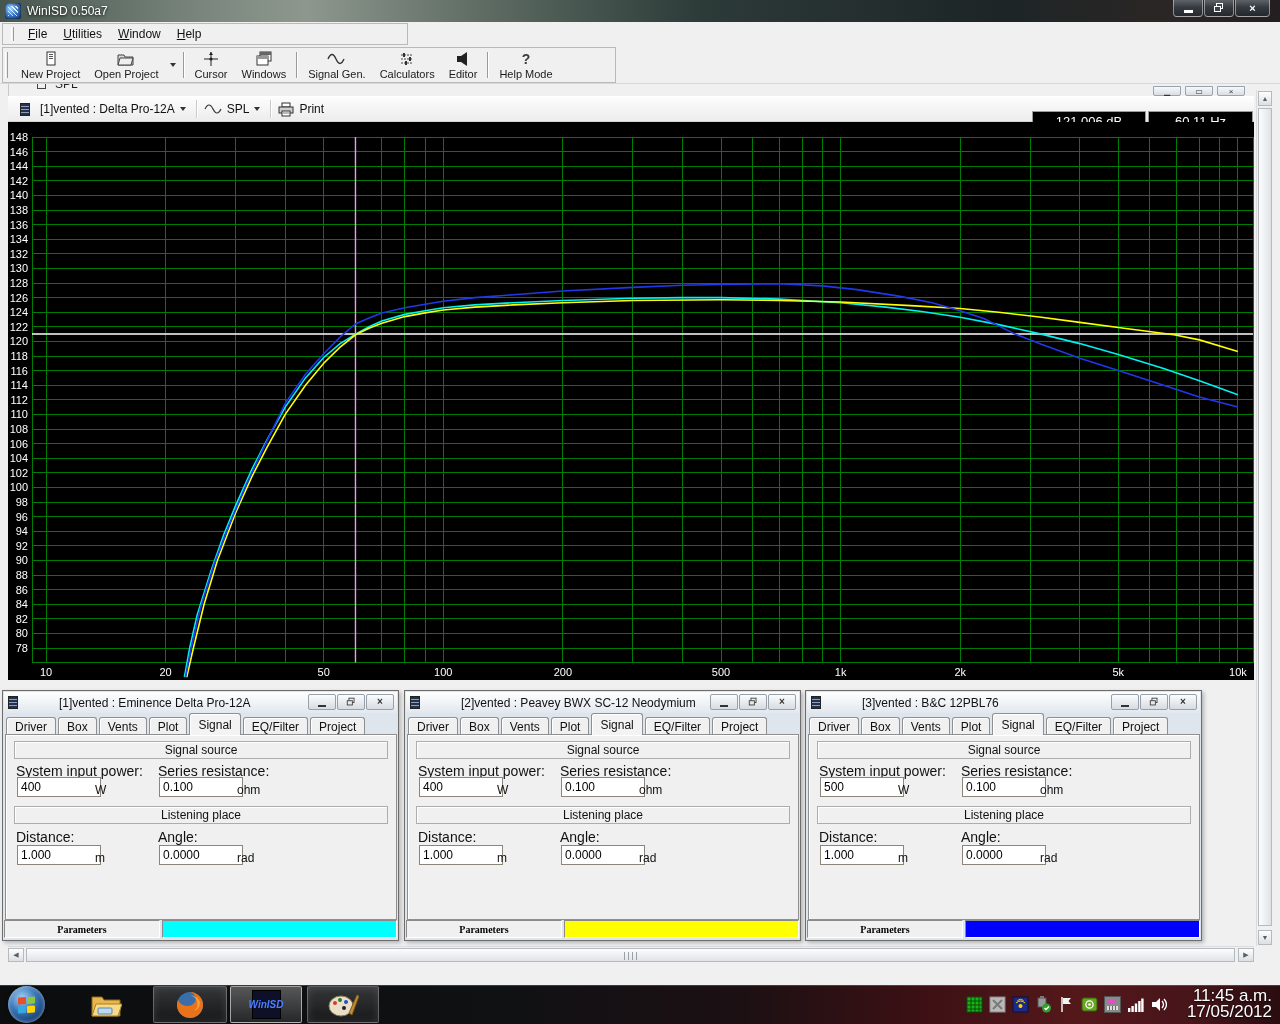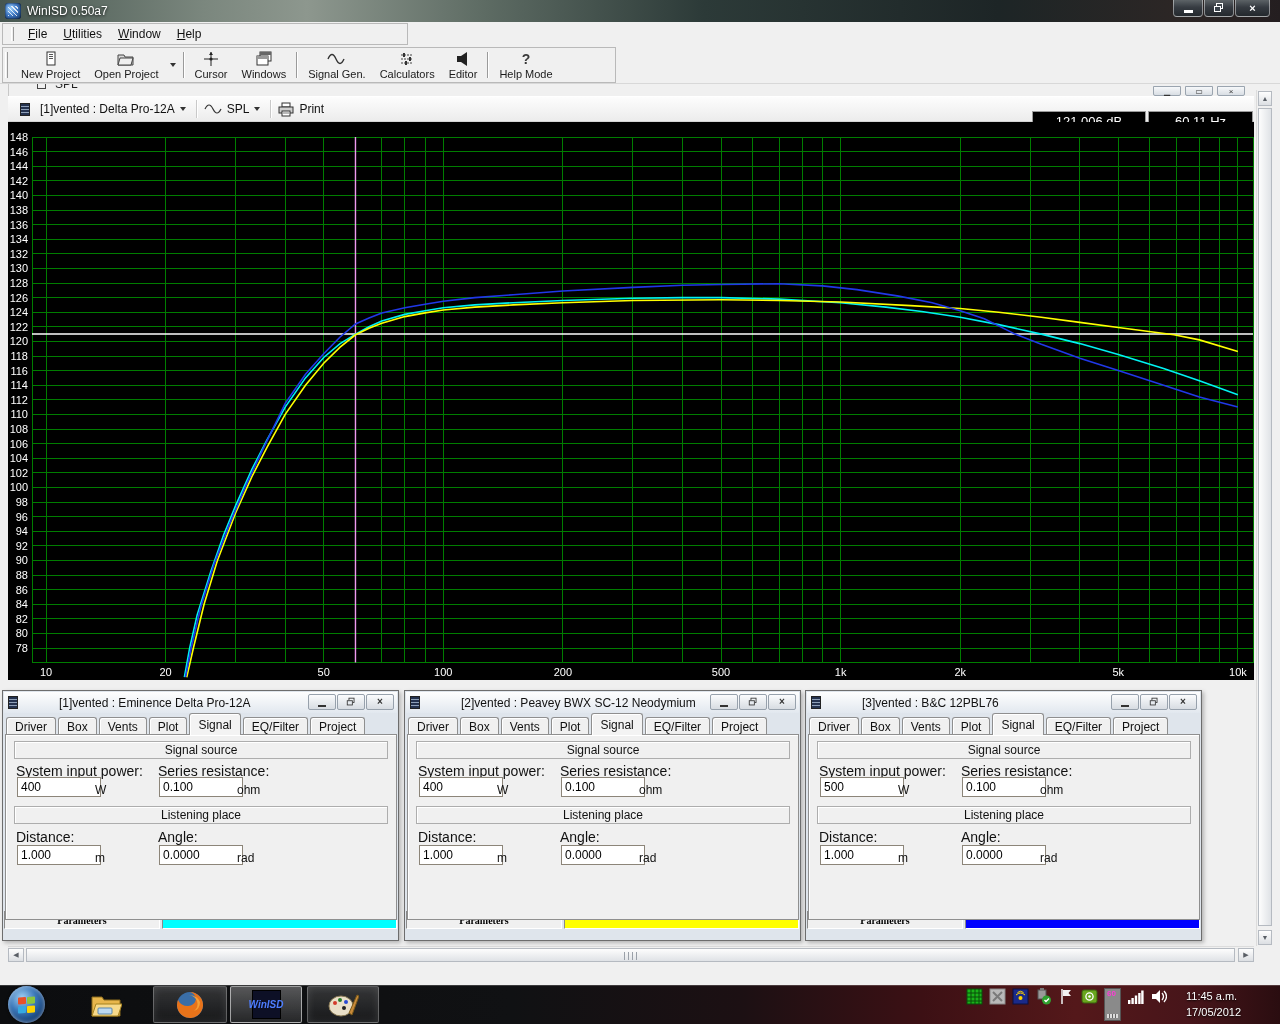--- a/index.html
+++ b/index.html
@@ -95,21 +95,21 @@
   .tab.active { height:22px; padding-top:4px; z-index:3; background:#f3f3f3; }
   .tabpage { position:absolute; left:2px; top:43px; width:392px; height:186px; background:#f0f0f0;
     border:1px solid #8f8f8f; box-shadow:inset 1px 1px 0 #fff; z-index:2; }
   .grp-header { position:absolute; left:8px; width:374px; height:18px; background:#f0f0f0;
     border:1px solid #adadad; box-shadow:inset 1px 1px 0 #fff; font-size:12px; color:#111;
     display:flex; align-items:center; justify-content:center; }
   .flabel { position:absolute; font-size:14px; color:#111; white-space:nowrap; }
   .cinput { position:absolute; width:84px; height:20px; border:1px solid #8c8579; background:#fff;
     font-family:"Liberation Sans",sans-serif; font-size:12px; padding:0 3px; color:#000; }
   .unit { position:absolute; font-size:12px; color:#111; }
-  .child-status { position:absolute; left:1px; right:1px; bottom:11px; height:18px; display:flex; gap:2px; background:#dfe5ec; }
+  .child-status { position:absolute; left:1px; right:1px; bottom:2px; height:18px; display:flex; gap:2px; background:#dfe5ec; }
   .cs-left { width:156px; border:1px solid; border-color:#8a8a8a #fff #fff #8a8a8a; background:#f0f0f0;
     display:flex; align-items:center; justify-content:center;
     font-family:"Liberation Serif",serif; font-weight:bold; font-size:10px; color:#000; }
   .cs-color { flex:1; border:1px solid; border-color:#8a8a8a #fff #fff #8a8a8a; }
 
   
   #appstatus { position:absolute; top:963px; left:0; width:1280px; height:22px; background:#f0f0f0; border-top:1px solid #fff; }
   #appstatus .panel { position:absolute; left:2px; right:2px; top:2px; bottom:2px; border:1px solid; border-color:#9a9a9a #fff #fff #9a9a9a;
     display:flex; align-items:center; padding-left:5px; font-size:12px; color:#111; }
 
@@ -125,22 +125,22 @@
   .orbflag .q1 { left:0; top:0; background:#e8502a; }
   .orbflag .q2 { right:0; top:0; background:#8dc63f; }
   .orbflag .q3 { left:0; bottom:0; background:#36a9e1; }
   .orbflag .q4 { right:0; bottom:0; background:#ffd400; }
   .task-btn { position:absolute; top:1px; height:37px; border-radius:2px; display:flex; align-items:center; justify-content:center; }
   .task-btn.framed { background:linear-gradient(rgba(255,255,255,.16),rgba(255,255,255,.04)); border:1px solid rgba(255,255,255,.3); box-shadow:inset 0 0 8px rgba(255,255,255,.12); }
   .task-btn.active { background:linear-gradient(rgba(255,255,255,.30),rgba(255,255,255,.10)); border:1px solid rgba(255,255,255,.55); }
   .winisd-task { width:29px; height:29px; background:#0d1026; border:1px solid #000; color:#4d7dff;
     font-size:10px; font-style:italic; font-weight:bold; line-height:1; display:flex; flex-direction:row; align-items:center; justify-content:center; }
   .tray { position:absolute; top:0; height:39px; display:flex; align-items:center; }
-  .tray-ico { width:17px; height:33px; margin-right:6px; position:relative; }
-  #clock { position:absolute; right:8px; top:3px; width:86px; color:#fff; font-size:11px; line-height:16px; text-shadow:0 1px 2px #000; }
+  .tray-ico { width:17px; height:17px; margin-right:6px; position:relative; }
+  #clock { position:absolute; right:8px; top:3px; width:86px; text-align:right; color:#fff; font-size:17px; line-height:16px; text-shadow:0 1px 2px #000; }
 </style>
 </head>
 <body>
 
 <div id="screen">
 
   <div id="titlebar">
     <span class="winisd-ico"></span>
     <span class="apptext">WinISD 0.50a7</span>
     <div id="win-controls">

